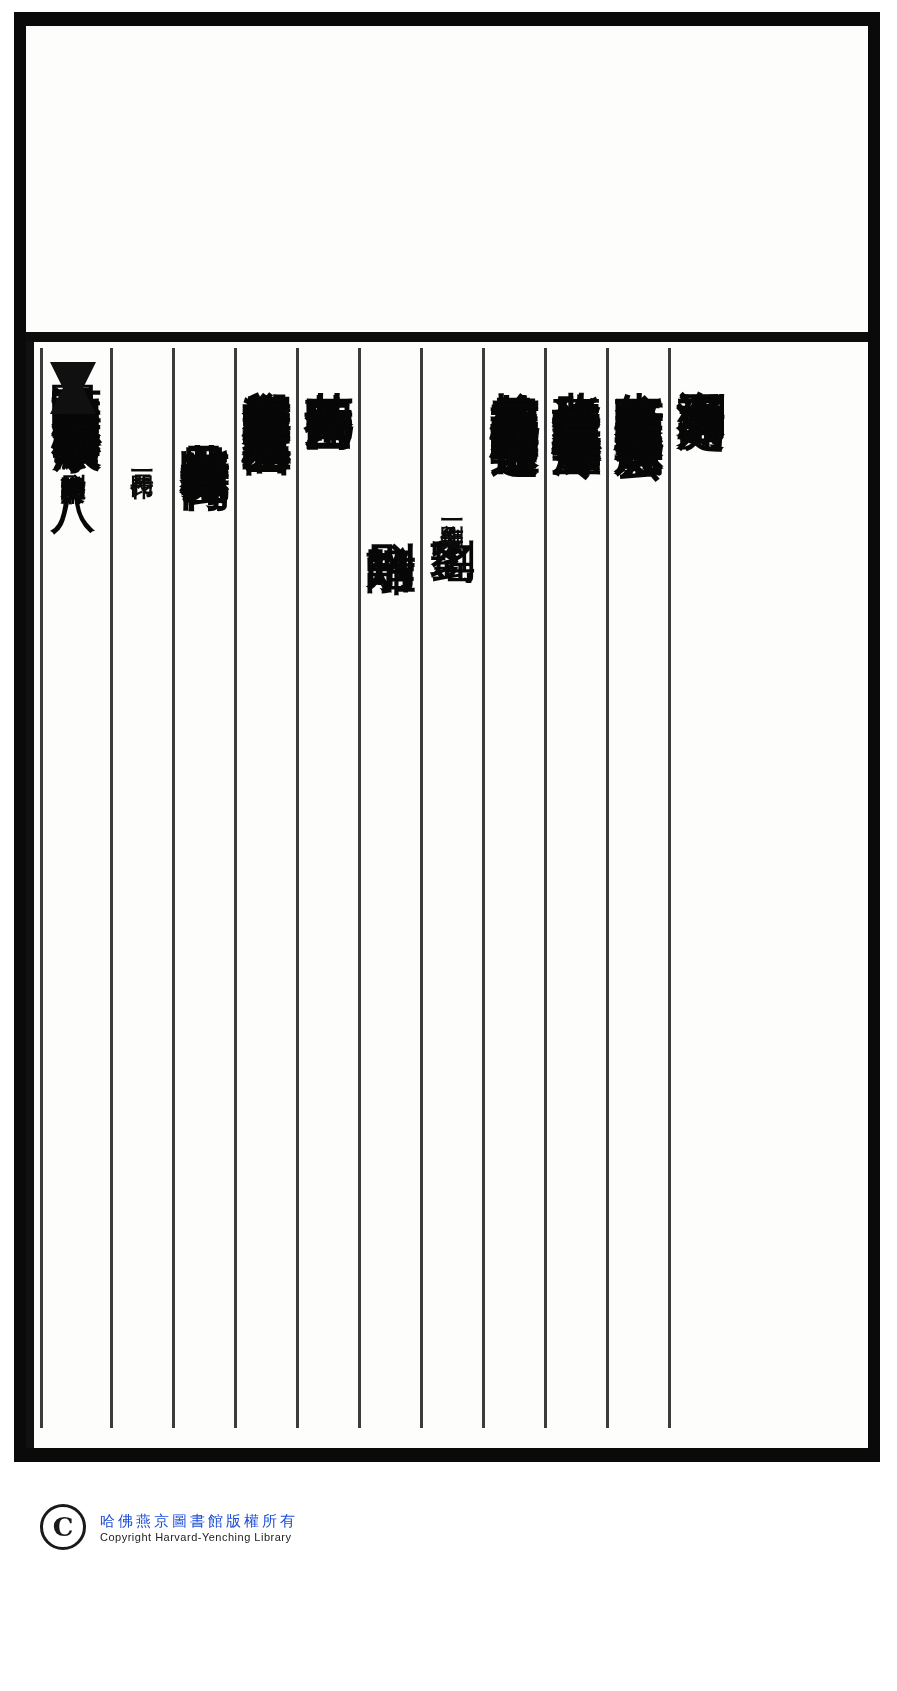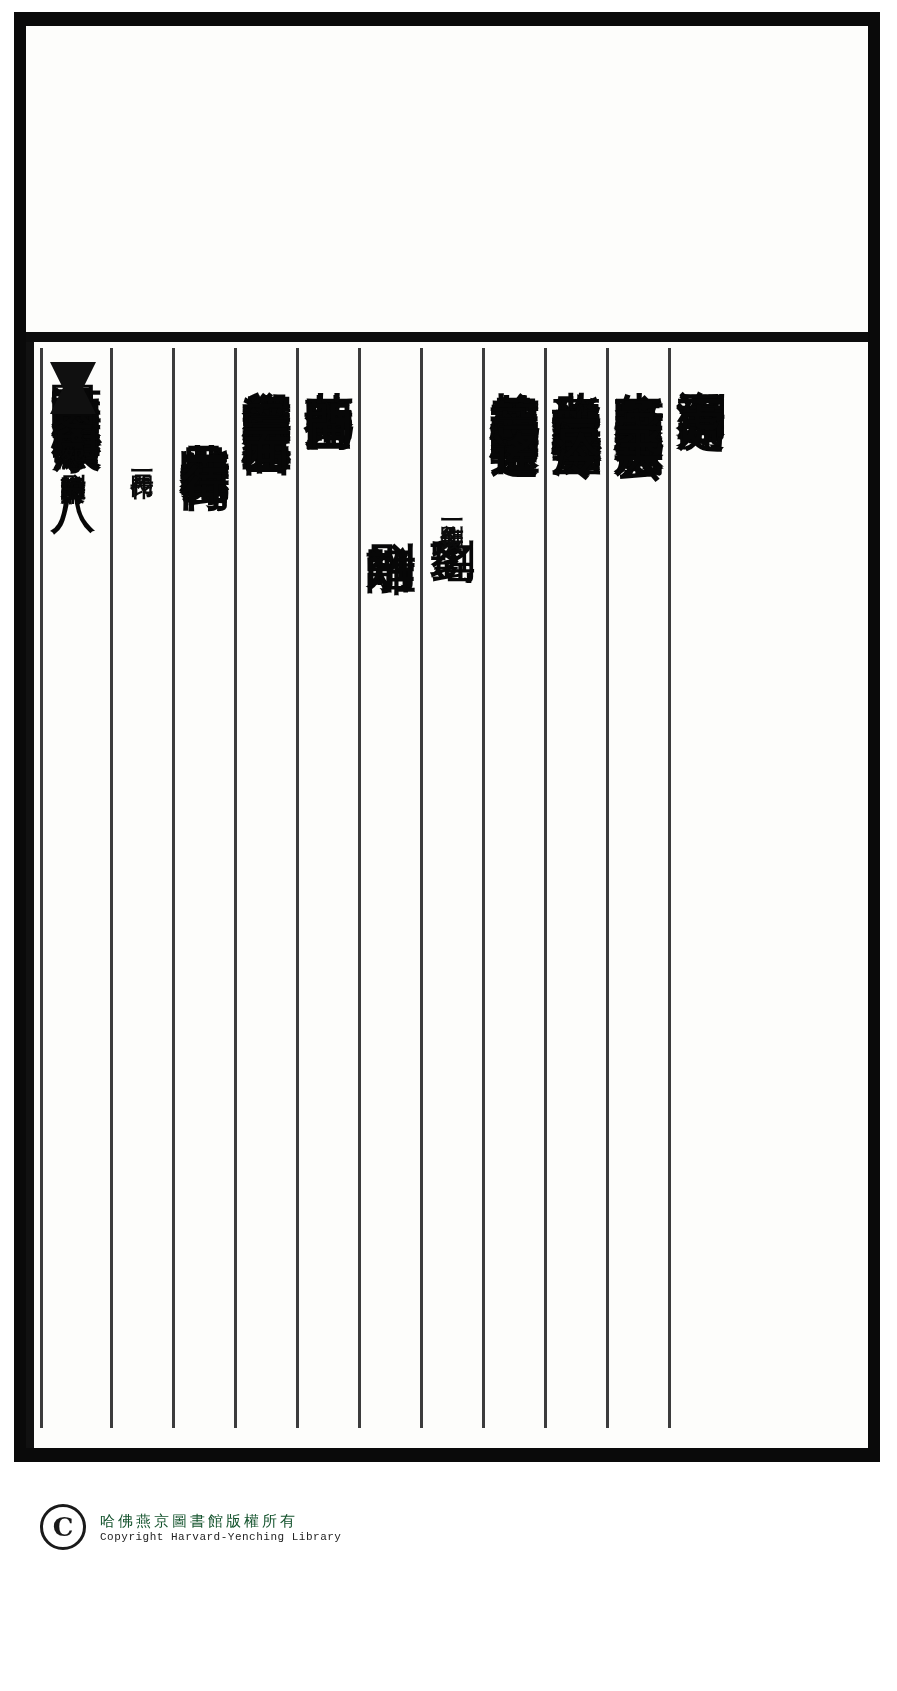--- a/index.html
+++ b/index.html
@@ -167,25 +167,25 @@
   }
   .c-lines {
     display: flex;
     flex-direction: column;
     justify-content: center;
   }
   .cn-stamp {
     font-family: "DejaVu Sans", sans-serif;
     font-size: 15px;
     letter-spacing: 3px;
-    color: #14532d;
+    color: #1d4ed8;
     margin-bottom: 0;
   }
   .en-stamp {
-    font-family: Liberation Mono, monospace;
+    font-family: Liberation Sans, sans-serif;
     font-size: 11px;
     letter-spacing: 0.5px;
     color: #222;
   }
 </style>
 </head>
 <body>
 
 <div id="page">
 

